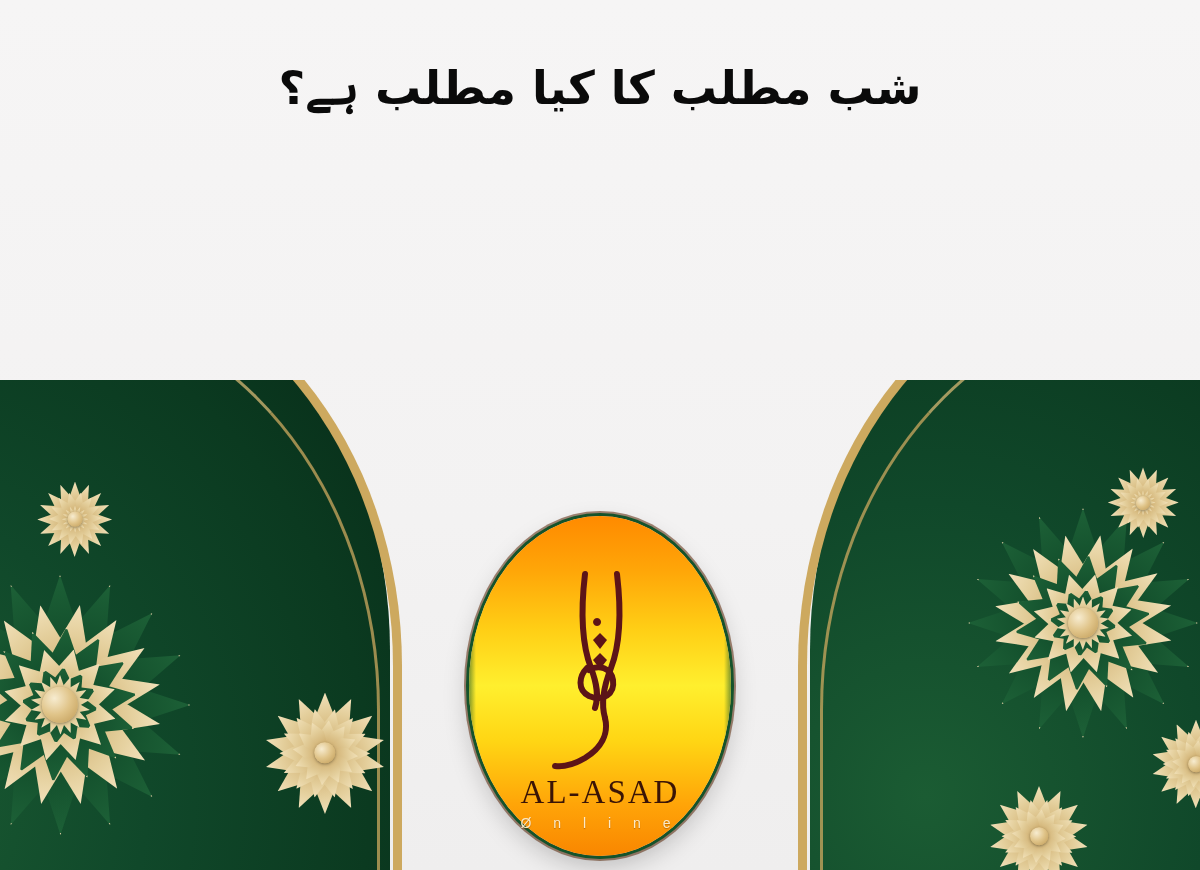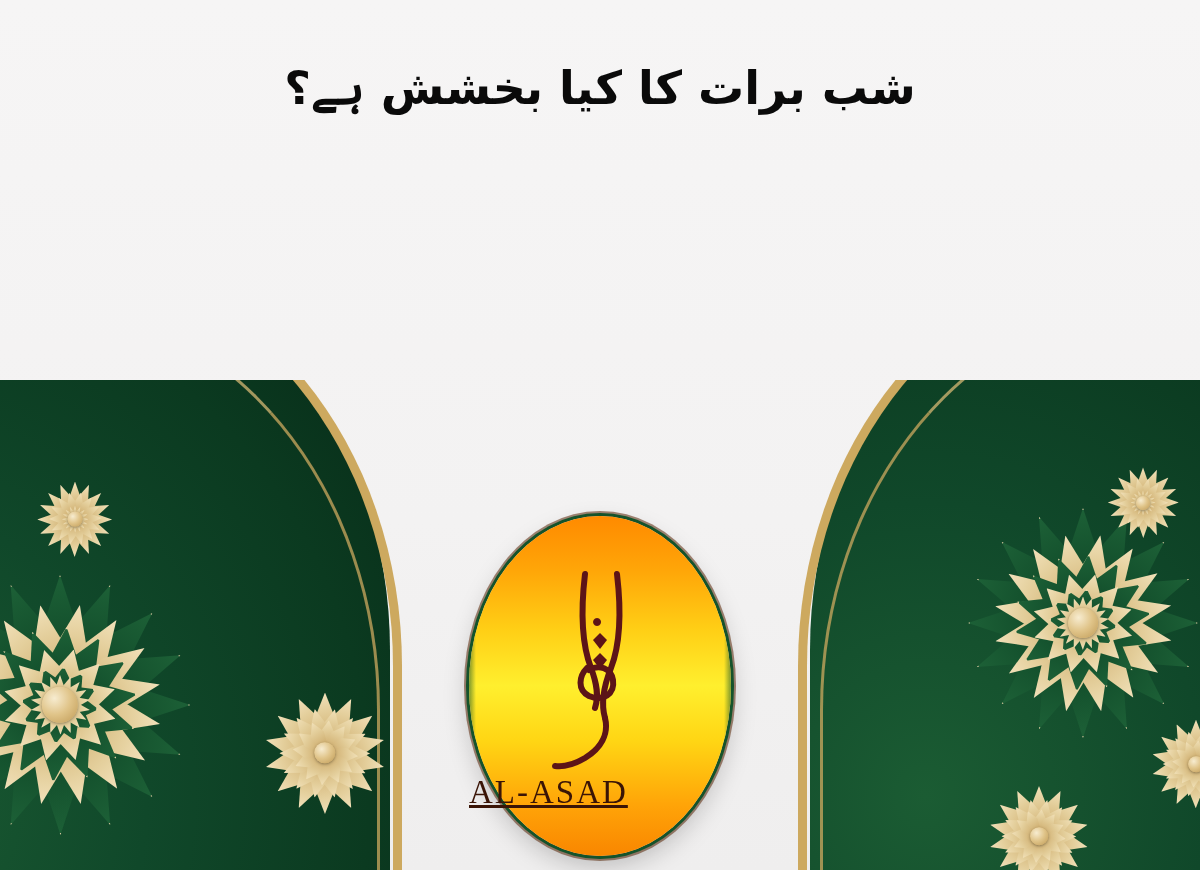--- a/index.html
+++ b/index.html
@@ -216,25 +216,25 @@
     left: 50%;
     top: 52px;
     width: 118px;
     height: 206px;
     transform: translateX(-50%);
   }
   .logo-name {
     position: absolute;
     left: 0; right: 0;
     top: 258px;
+    text-align: center;
     font-family: "Liberation Serif", serif;
     font-size: 33px;
     letter-spacing: 2px;
     color: #3a1406;
-    text-decoration: underline;
   }
   .logo-sub {
     position: absolute;
     left: 0; right: 0;
     top: 299px;
     text-align: center;
     font-family: "Liberation Sans", sans-serif;
     font-size: 14px;
     letter-spacing: 9px;
     color: #fbe9c6;
@@ -1495,35 +1495,36 @@
         </div>
         <div class="petal" style="width: 13.8px; height: 23.92px; margin-left: -6.9px; margin-top: -23.92px; transform: rotate(336deg) translateY(0px);">
           <i></i>
         </div>
       </div>
       <div class="hub" style="width: 15.64px; height: 15.64px;"></div>
     </div>
 
   <div class="text-wrap">
     <div class="title-ur">
-      <span class="line1">شب برات کا کیا بخشش ہے؟</span>
+      <span class="line1">شب مطلب کا کیا مطلب ہے؟</span>
     </div>
   </div>
 
   <div class="logo">
     <div class="logo-disc"></div>
 
     <svg class="calligraphy" viewBox="0 0 118 206">
       <g fill="none" stroke="#5c1418" stroke-width="6" stroke-linecap="round">
         <path d="M44 6 C40 40, 40 74, 50 100 C56 116, 58 128, 54 140"></path>
         <path d="M76 6 C80 40, 80 74, 70 100 C62 120, 60 136, 64 150"></path>
         <path d="M46 100 C38 108, 36 122, 48 128 C62 134, 74 126, 72 112 C70 100, 58 96, 48 102"></path>
         <path d="M64 150 C68 166, 60 180, 44 190 C32 197, 22 199, 14 198"></path>
       </g>
       <path d="M52 72 l7 -7 7 7 -7 9 z" fill="#5c1418"></path>
       <path d="M52 92 l7 -7 7 7 -7 9 z" fill="#5c1418"></path>
       <path d="M56 58 a4 4 0 1 1 .1 0" fill="#5c1418"></path>
     </svg>
 
     <div class="logo-name">AL-ASAD</div>
+    <div class="logo-sub">Ø n l i n e</div>
   </div>
 
 </div>
 
 </body></html>

